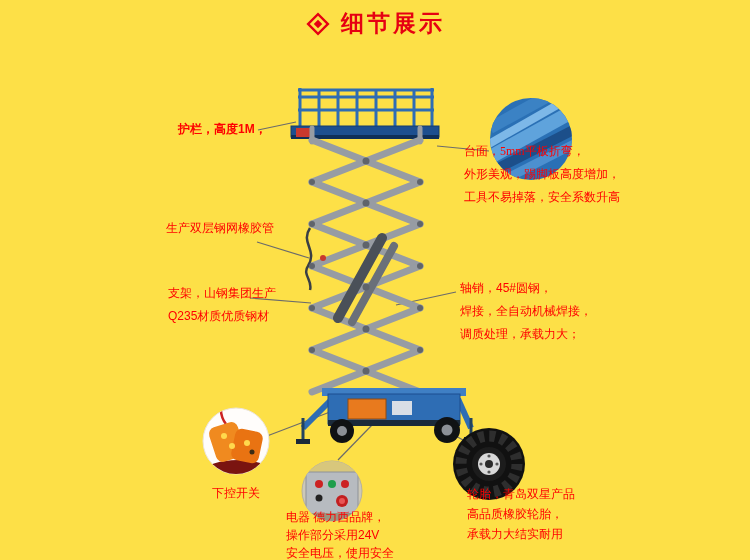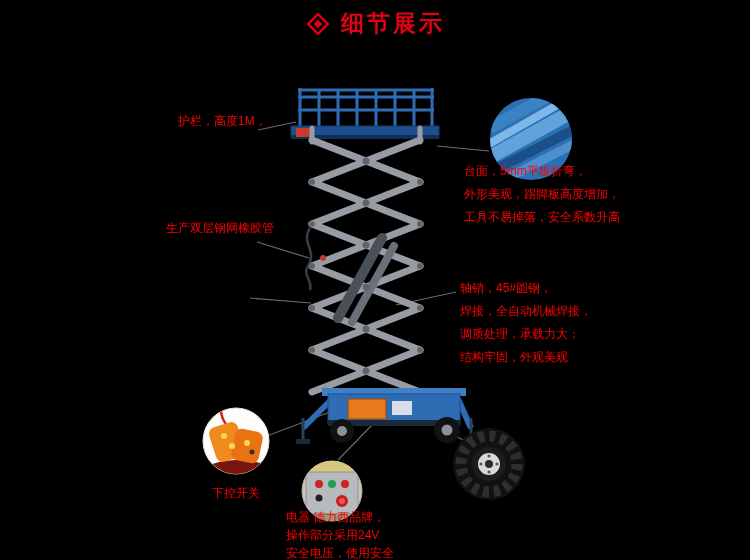--- a/index.html
+++ b/index.html
@@ -1,24 +1,24 @@
 <!DOCTYPE html>
 <html><head>
 <meta charset="utf-8">
 <style>
   * { margin:0; padding:0; box-sizing:border-box; }
   html,body { background:#ffffff; }
   body { font-family:"Liberation Sans", sans-serif; }
-  .page { position:relative; width:750px; height:560px; background:#000000; overflow:hidden; margin:0 auto; }
+  .page { position:relative; width:750px; height:560px; background:#fde047; overflow:hidden; margin:0 auto; }
   .hdr { position:absolute; top:8px; left:0; width:100%; display:flex; align-items:center; justify-content:center; gap:10px; }
   .title { font-size:23px; font-weight:bold; color:#e60012; letter-spacing:3px; }
   .scene { position:absolute; left:0; top:0; }
   .callout { position:absolute; color:#fe0000; font-size:12px; line-height:23px; white-space:nowrap; }
-  #co-guardrail { left:178px; top:110px; }
-  #co-platform  { left:464px; top:160px; }
+  #co-guardrail { left:178px; top:118px;font-weight:bold; }
+  #co-platform  { left:464px; top:140px;font-family:Liberation Serif, serif; }
   #co-hose      { left:166px; top:217px; }
   #co-support   { left:168px; top:282px; }
   #co-axle      { left:460px; top:277px; }
   #co-lowerctl  { left:186px; top:470px; width:100px; text-align:center;margin-top:12px; }
   #co-electrics { left:286px; top:508px; line-height:18px; }
   #co-tires     { left:467px; top:484px; line-height:20px; }
 </style>
 </head>
 <body>
 
@@ -211,32 +211,40 @@
   <div class="callout" id="co-platform">
     <div>台面，5mm平板折弯，</div>
     <div>外形美观，踢脚板高度增加，</div>
     <div>工具不易掉落，安全系数升高</div>
   </div>
 
   <div class="callout" id="co-hose">
     <div>生产双层钢网橡胶管</div>
   </div>
 
+  <div class="callout" id="co-support">
+    <div>支架，山钢集团生产</div>
+    <div>Q235材质优质钢材</div>
+  </div>
 
   <div class="callout" id="co-axle">
     <div>轴销，45#圆钢，</div>
     <div>焊接，全自动机械焊接，</div>
     <div>调质处理，承载力大；</div>
-    <div>结构牢固，外观美观</div>
   </div>
 
   <div class="callout" id="co-lowerctl">
     <div>下控开关</div>
   </div>
 
   <div class="callout" id="co-electrics">
     <div>电器 德力西品牌，</div>
     <div>操作部分采用24V</div>
     <div>安全电压，使用安全</div>
   </div>
 
+  <div class="callout" id="co-tires">
+    <div>轮胎，青岛双星产品</div>
+    <div>高品质橡胶轮胎，</div>
+    <div>承载力大结实耐用</div>
+  </div>
 
 </div>
 
 </body></html>

